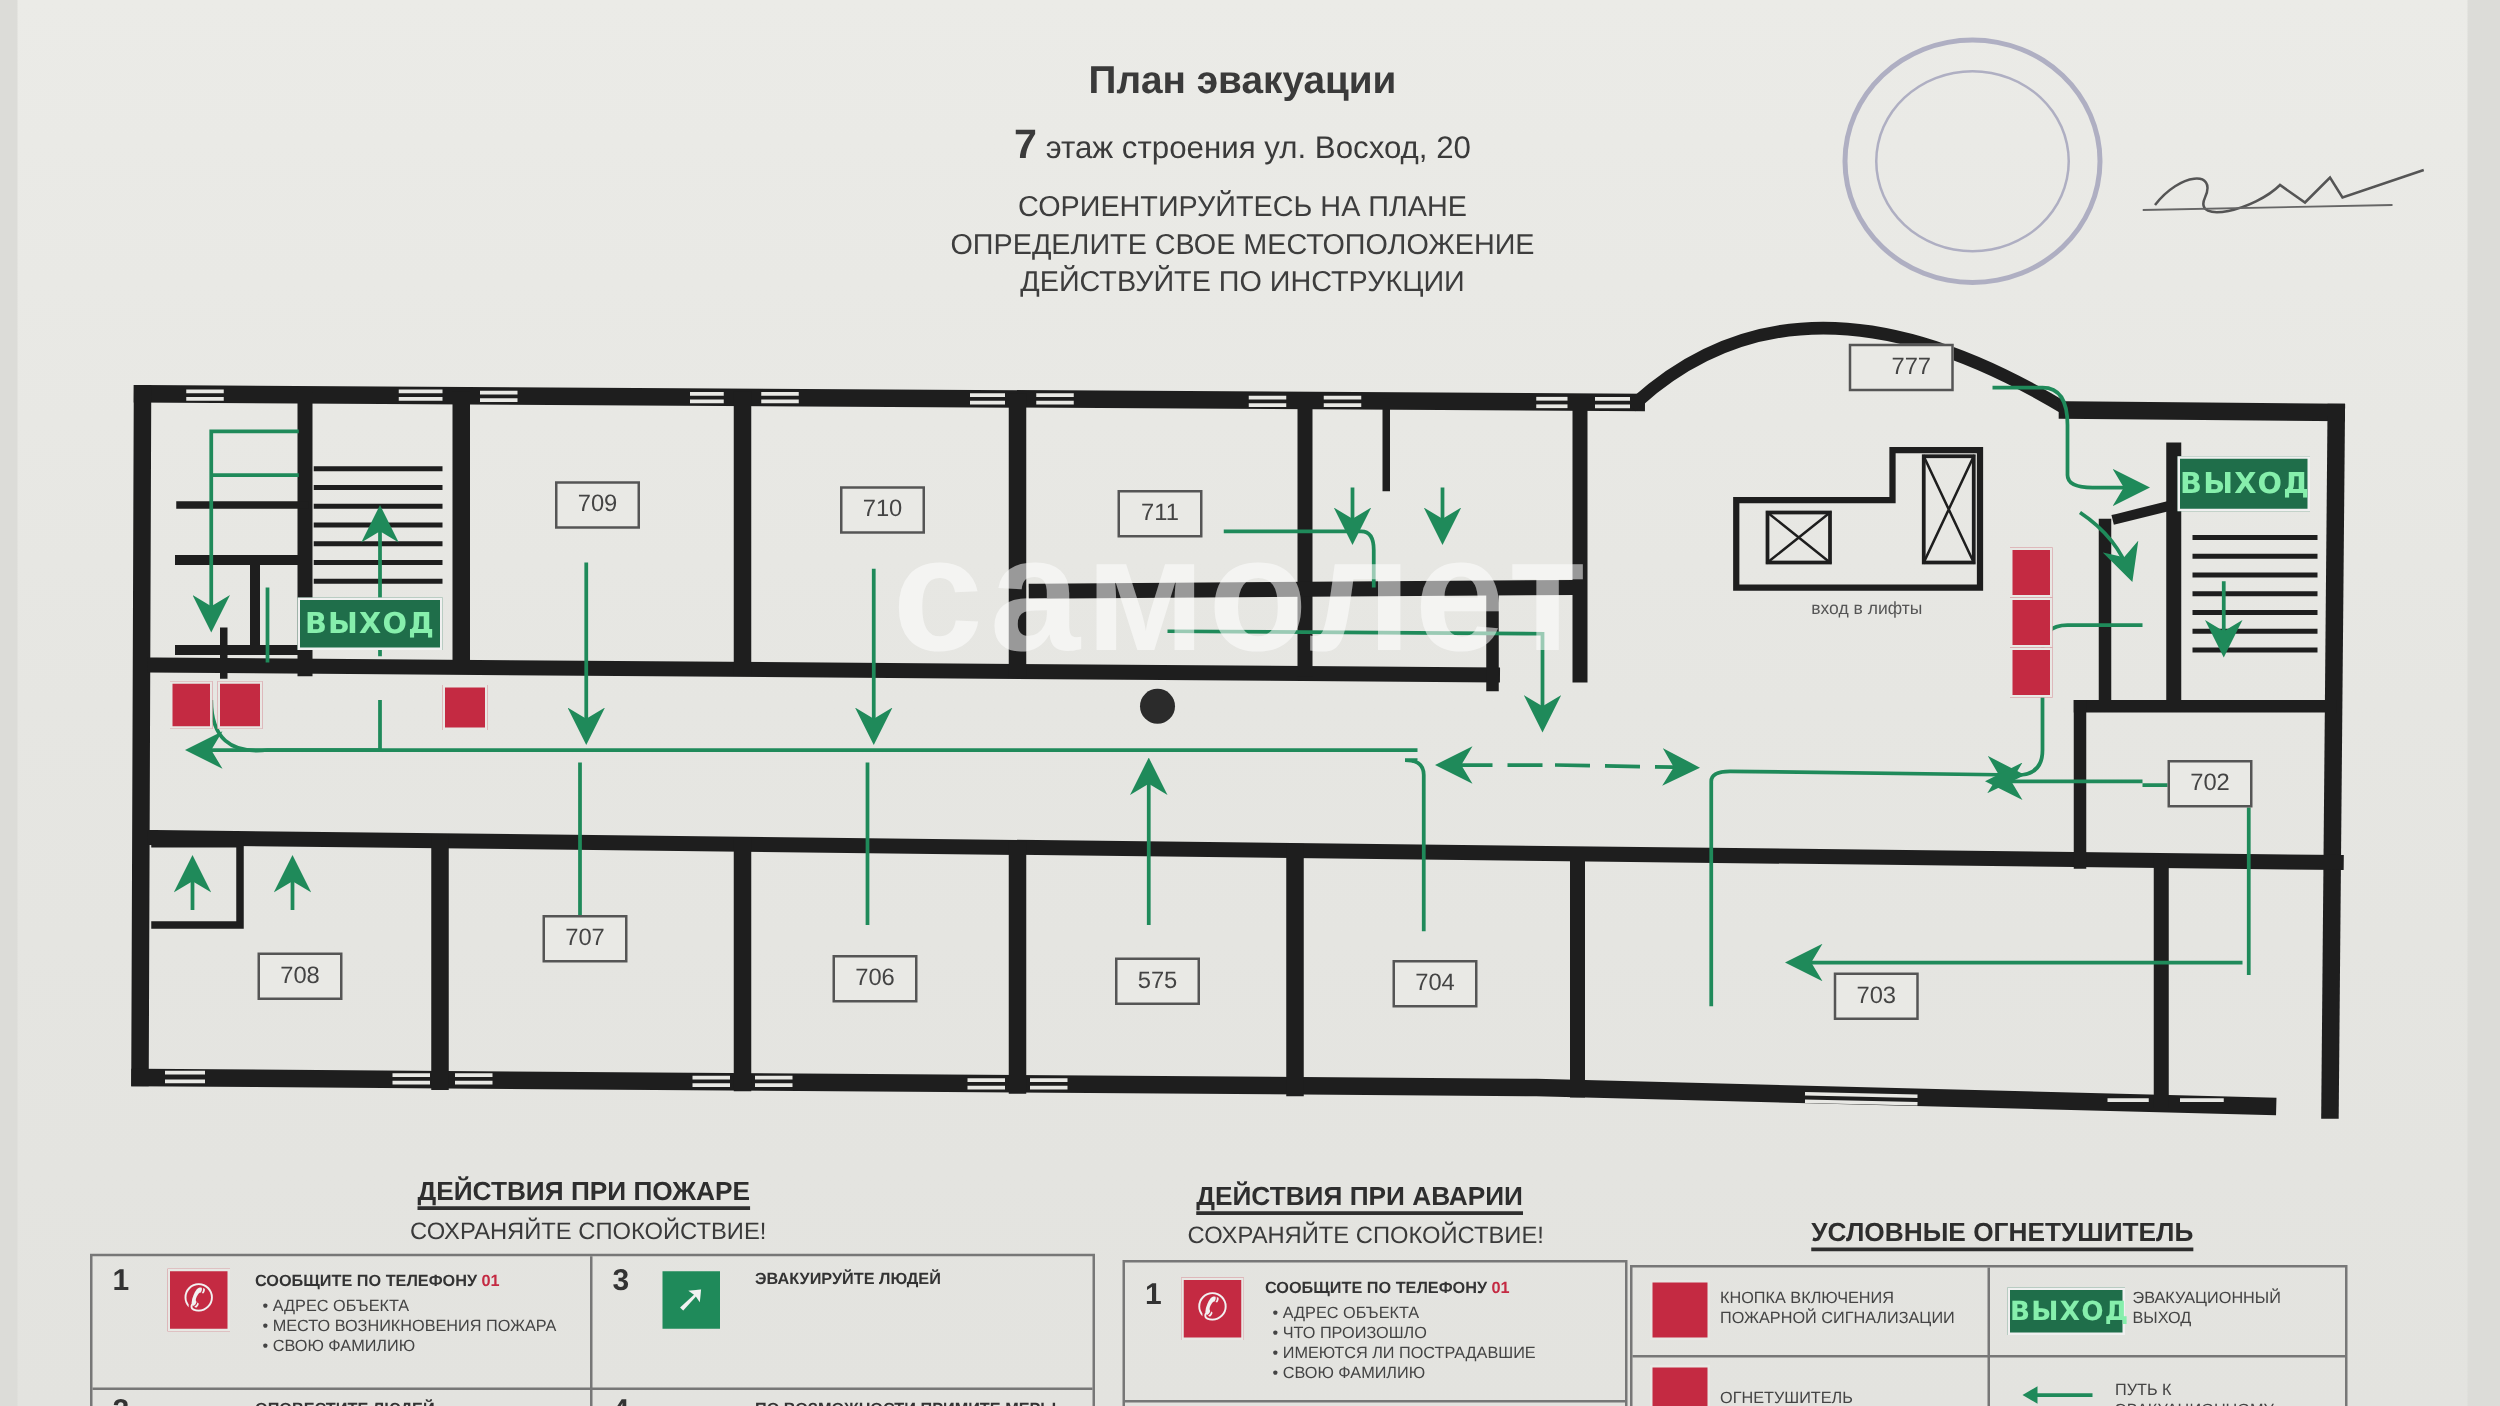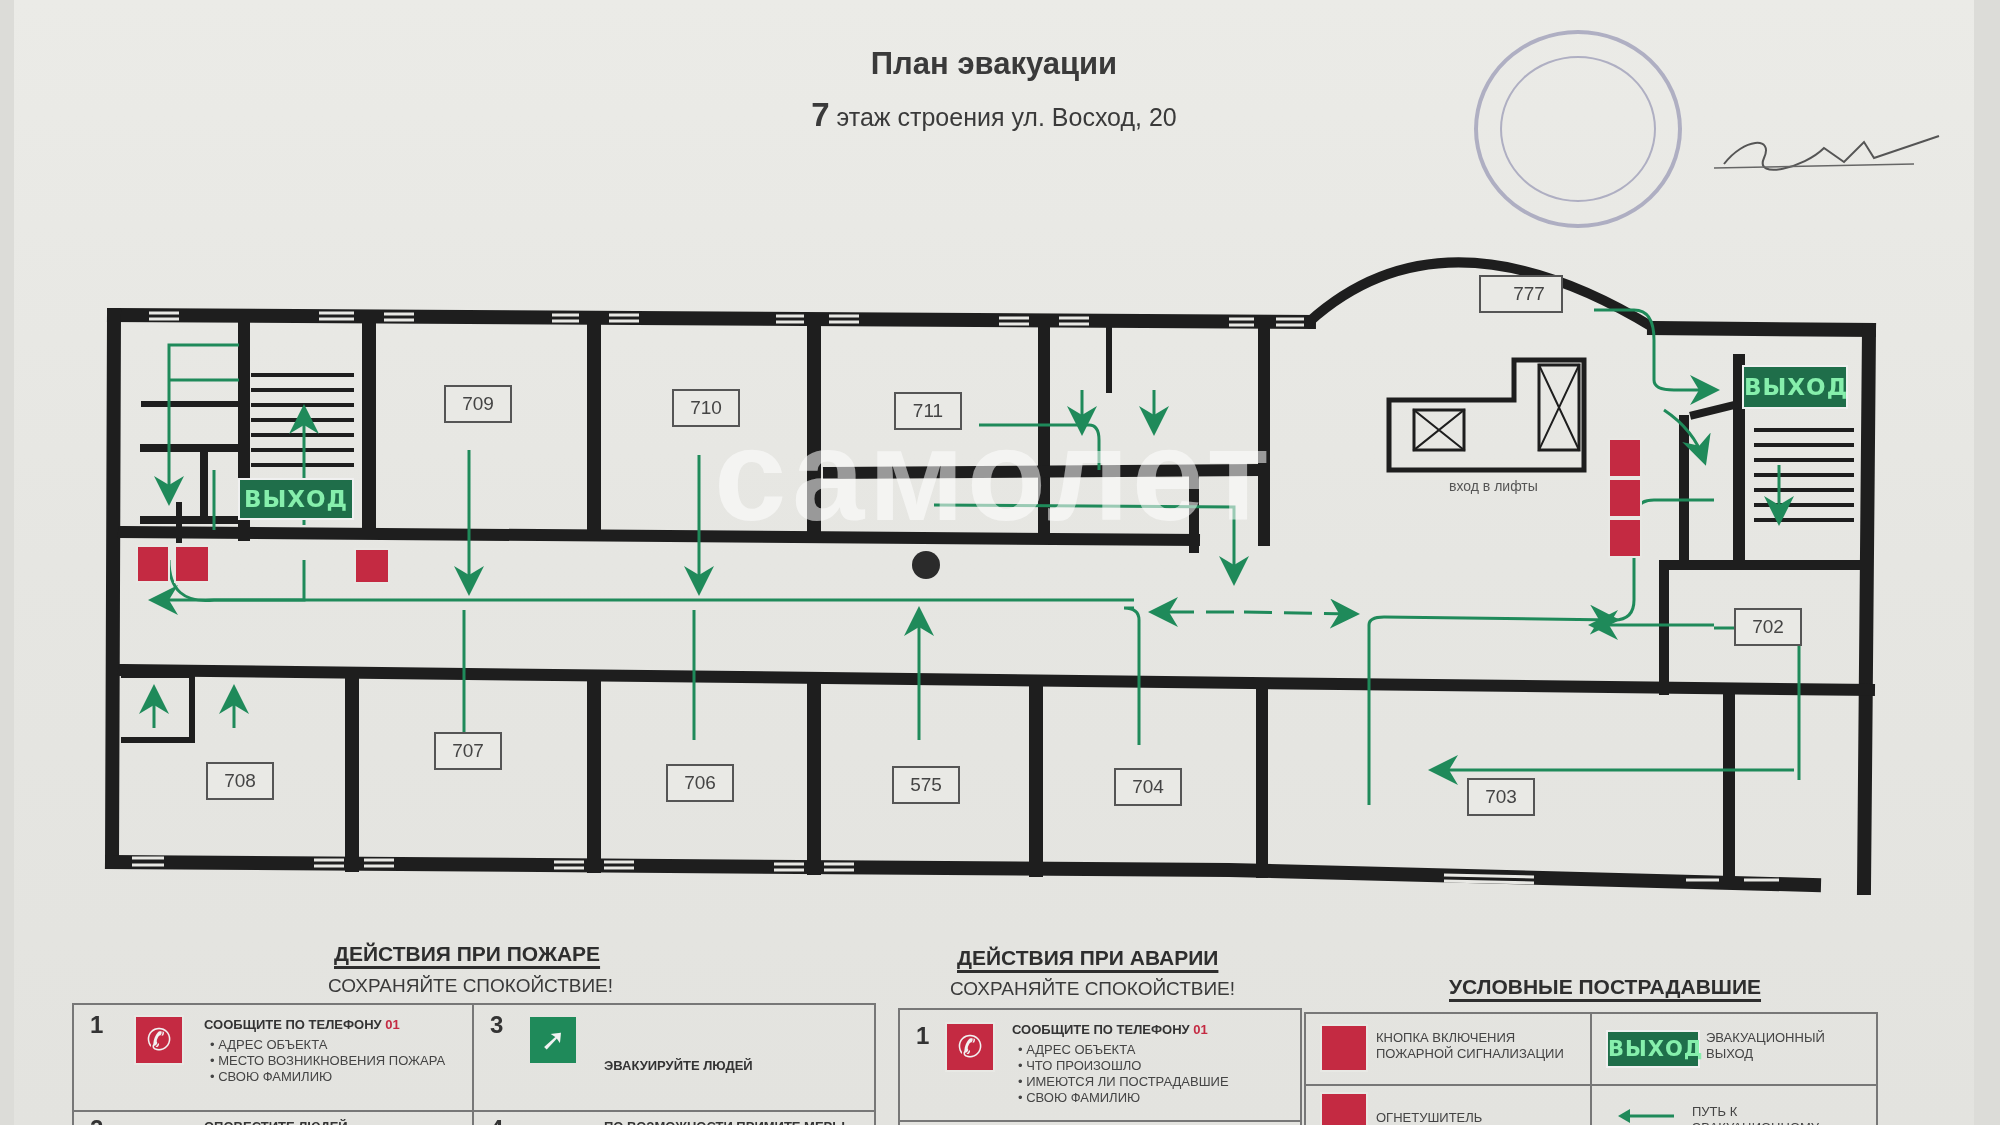--- a/index.html
+++ b/index.html
@@ -53,20 +53,25 @@
 </head>
 <body>
 
 <div class="paper">
 
   <div class="title">План эвакуации</div>
   <div class="subtitle">
     <b>7</b>
     <span>этаж строения ул. Восход, 20</span>
   </div>
+  <div class="instructions">
+    <div>СОРИЕНТИРУЙТЕСЬ НА ПЛАНЕ</div>
+    <div>ОПРЕДЕЛИТЕ СВОЕ МЕСТОПОЛОЖЕНИЕ</div>
+    <div>ДЕЙСТВУЙТЕ ПО ИНСТРУКЦИИ</div>
+  </div>
 
   <div class="stamp"></div>
   <svg class="signature" viewBox="0 0 230 50">
     <path d="M10 36 C30 10, 60 8, 50 30 S 90 40, 110 20 L130 34 L150 14 L160 30 L225 8" stroke="#555" stroke-width="2" fill="none"></path>
     <path d="M0 40 L200 36" stroke="#666" stroke-width="1.5"></path>
   </svg>
 
   <svg class="plan" width="1960" height="900" viewBox="0 0 1960 900">
     <defs>
       <marker id="ah" markerWidth="10" markerHeight="10" refX="8" refY="5" orient="auto">
@@ -255,21 +260,21 @@
       </div>
       <ul class="bullets" style="left:136px;top:32px;">
         <li>АДРЕС ОБЪЕКТА</li>
         <li>МЕСТО ВОЗНИКНОВЕНИЯ ПОЖАРА</li>
         <li>СВОЮ ФАМИЛИЮ</li>
       </ul>
     </div>
     <div class="cell" style="left:400px;top:0;width:400px;height:105px;">
       <div class="num" style="left:16px;top:6px;">3</div>
       <div style="position:absolute;left:56px;top:12px;width:46px;height:46px;background:#1f8a5a;color:#f2f2f2;font-size:30px;text-align:center;line-height:46px;">➚</div>
-      <div class="cell-h" style="left:130px;top:10px;margin-top:43px;">ЭВАКУИРУЙТЕ ЛЮДЕЙ</div>
+      <div class="cell-h" style="left:130px;top:10px;">ЭВАКУИРУЙТЕ ЛЮДЕЙ</div>
     </div>
     <div class="num" style="left:16px;top:110px;">2</div>
     <div class="cell-h" style="left:130px;top:114px;">ОПОВЕСТИТЕ ЛЮДЕЙ</div>
     <div class="num" style="left:416px;top:110px;">4</div>
     <div class="cell-h" style="left:530px;top:114px;">ПО ВОЗМОЖНОСТИ ПРИМИТЕ МЕРЫ</div>
   </div>
 
   <div class="section-h" style="left:943px;top:946px;">ДЕЙСТВИЯ ПРИ АВАРИИ</div>
   <div class="section-s" style="left:936px;top:978px;">СОХРАНЯЙТЕ СПОКОЙСТВИЕ!</div>
   <div class="table" style="left:884px;top:1008px;width:400px;height:140px;">
@@ -281,21 +286,21 @@
       <span class="hl">01</span>
     </div>
     <ul class="bullets" style="left:118px;top:32px;">
       <li>АДРЕС ОБЪЕКТА</li>
       <li>ЧТО ПРОИЗОШЛО</li>
       <li>ИМЕЮТСЯ ЛИ ПОСТРАДАВШИЕ</li>
       <li>СВОЮ ФАМИЛИЮ</li>
     </ul>
   </div>
 
-  <div class="section-h" style="left:1435px;top:975px;">УСЛОВНЫЕ ПОСТРАДАВШИЕ</div>
+  <div class="section-h" style="left:1435px;top:975px;">УСЛОВНЫЕ ОГНЕТУШИТЕЛЬ</div>
   <div class="table" style="left:1290px;top:1012px;width:570px;height:130px;">
     <div style="position:absolute;left:284px;top:0;width:2px;height:130px;background:#777;"></div>
     <div style="position:absolute;left:0;top:70px;width:570px;height:2px;background:#777;"></div>
     <div class="red-icon" style="left:14px;top:10px;width:44px;height:44px;"></div>
     <div class="legend-text" style="left:70px;top:16px;width:200px;">КНОПКА ВКЛЮЧЕНИЯ ПОЖАРНОЙ СИГНАЛИЗАЦИИ</div>
     <div class="exit-sign" style="left:300px;top:16px;width:90px;height:34px;line-height:34px;font-size:21px;">ВЫХОД</div>
     <div class="legend-text" style="left:400px;top:16px;width:120px;">ЭВАКУАЦИОННЫЙ ВЫХОД</div>
     <div class="red-icon" style="left:14px;top:78px;width:44px;height:48px;"></div>
     <div class="legend-text" style="left:70px;top:96px;">ОГНЕТУШИТЕЛЬ</div>
     <svg style="position:absolute;left:310px;top:92px;" width="60" height="20">

